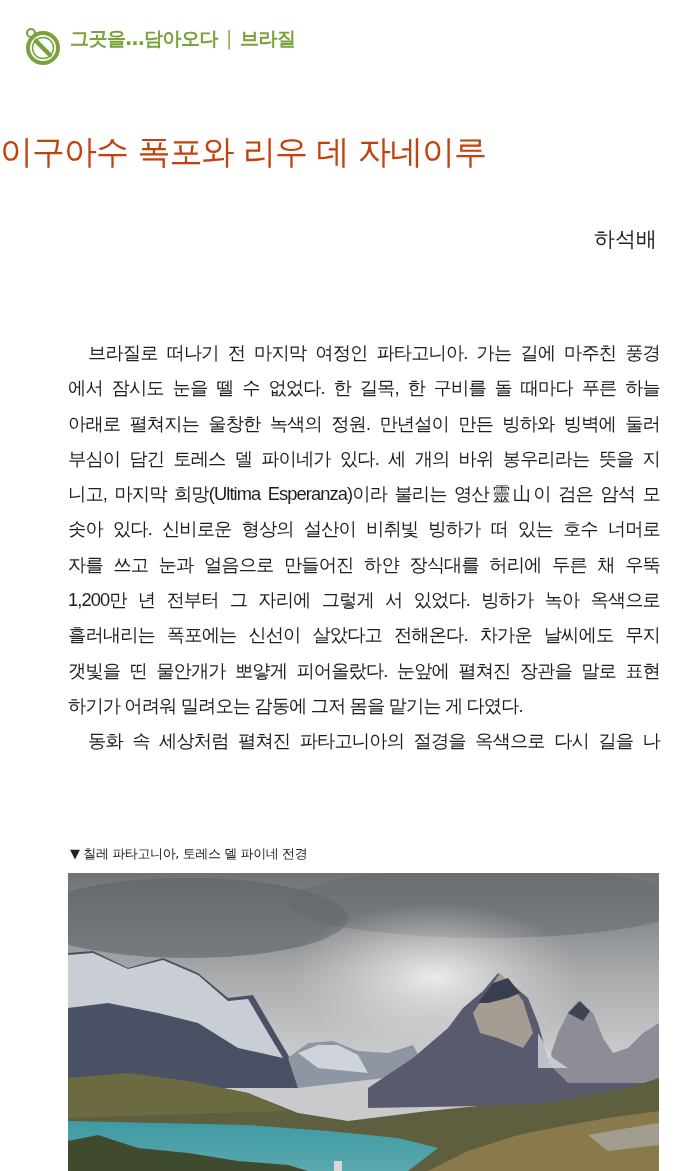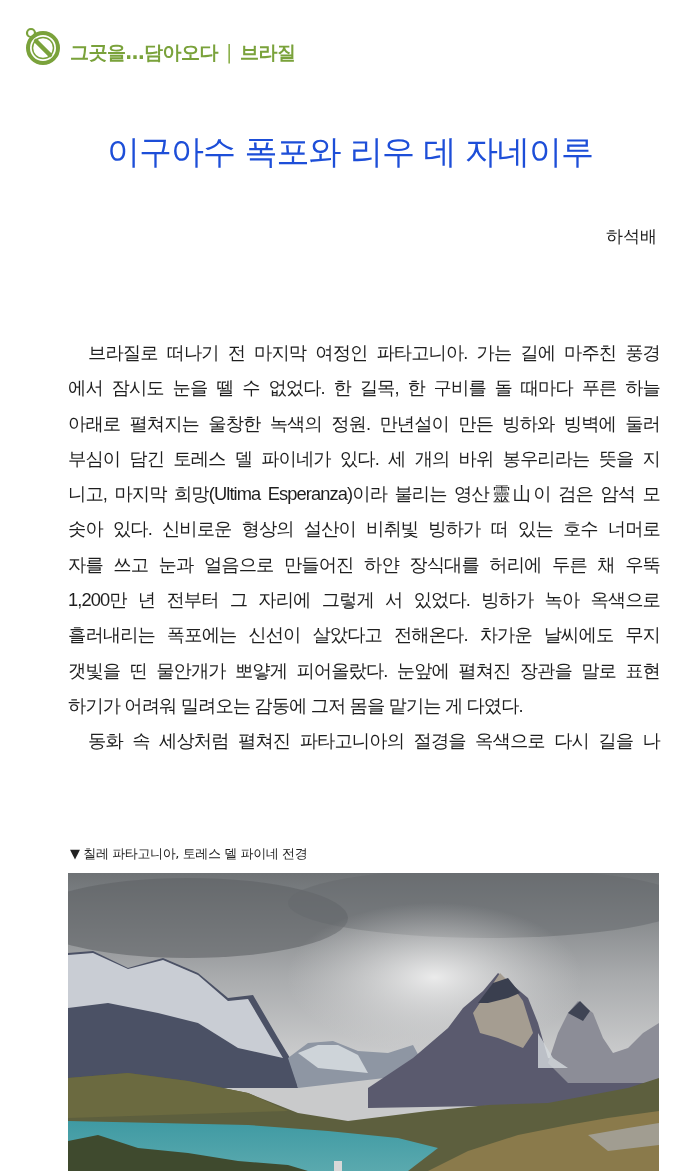--- a/index.html
+++ b/index.html
@@ -3,37 +3,37 @@
 <meta charset="utf-8">
 <style>
   html, body { margin: 0; padding: 0; background: #ffffff; }
   body {
     width: 700px; height: 1171px; position: relative; overflow: hidden;
     font-family: "DejaVu Sans", "Liberation Sans", sans-serif;
     color: #1d1d1d;
   }
   .header {
     position: absolute; left: 22px; top: 26px;
-    display: flex; align-items: flex-end; gap: 8px;
+    display: flex; align-items: flex-start; gap: 8px;
     color: #7aa23b;
   }
   .header .logo { width: 40px; height: 40px; }
   .header .section {
     font-size: 19px; font-weight: bold; letter-spacing: -0.5px;
     color: #7aa23b;
   }
   .header .sep { margin: 0 8px; font-weight: normal; color: #8cb04c; }
   .title {
     position: absolute; left: 0; width: 700px; top: 108px;
-    text-align: center; font-size: 33px; letter-spacing: -1px;
-    color: #1d4ed8; font-weight: normal;
+    font-size: 33px; letter-spacing: -1px;
+    color: #c2410c; font-weight: normal;
   }
   .author {
     position: absolute; right: 43px; top: 225px;
-    font-size: 17px; color: #222;
+    font-size: 21px; color: #222;
   }
   .body-text {
     position: absolute; left: 68px; width: 592px; top: 335px;
     font-family: Liberation Sans, sans-serif;
     font-size: 18.3px; line-height: 35.3px;
     letter-spacing: -0.9px; color: #1e1e1e;
     text-align: justify; text-align-last: justify;
   }
   .body-text .line { display: block; white-space: nowrap; height: 35.3px; }
   .body-text .indent { padding-left: 20px; }

